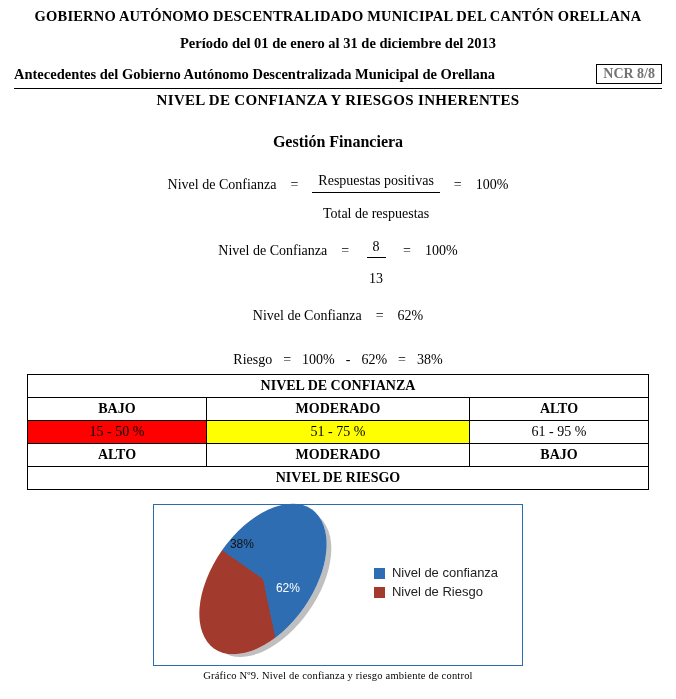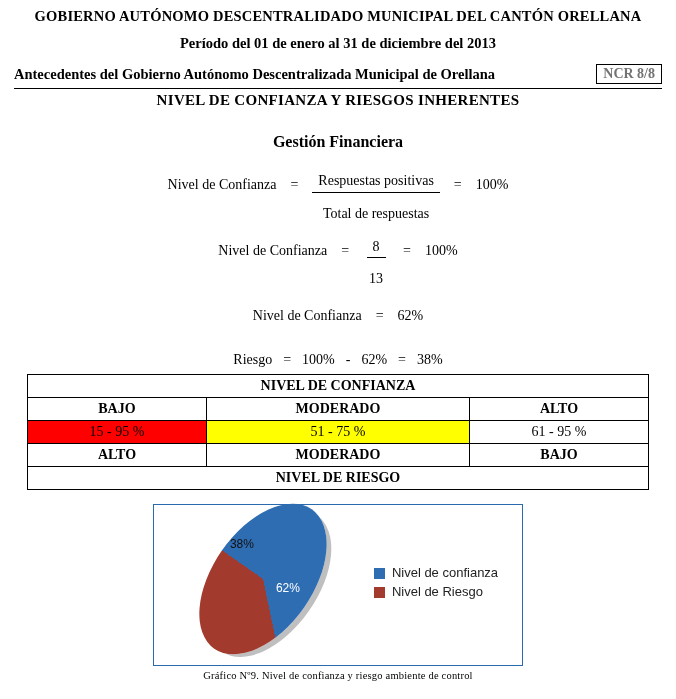--- a/index.html
+++ b/index.html
@@ -134,21 +134,21 @@
   <tbody>
       <tr class="band-title">
         <td colspan="3">NIVEL DE CONFIANZA</td>
       </tr>
   <tr class="label-row">
     <td>BAJO</td>
     <td>MODERADO</td>
     <td>ALTO</td>
   </tr>
   <tr>
-    <td class="red-cell">15 - 95 %</td>
+    <td class="red-cell">15 - 50 %</td>
     <td class="yellow-cell">51 - 75 %</td>
     <td>61 - 95 %</td>
   </tr>
   <tr class="label-row">
     <td>ALTO</td>
     <td>MODERADO</td>
     <td>BAJO</td>
   </tr>
   <tr class="band-title">
         <td colspan="3">NIVEL DE RIESGO</td>

